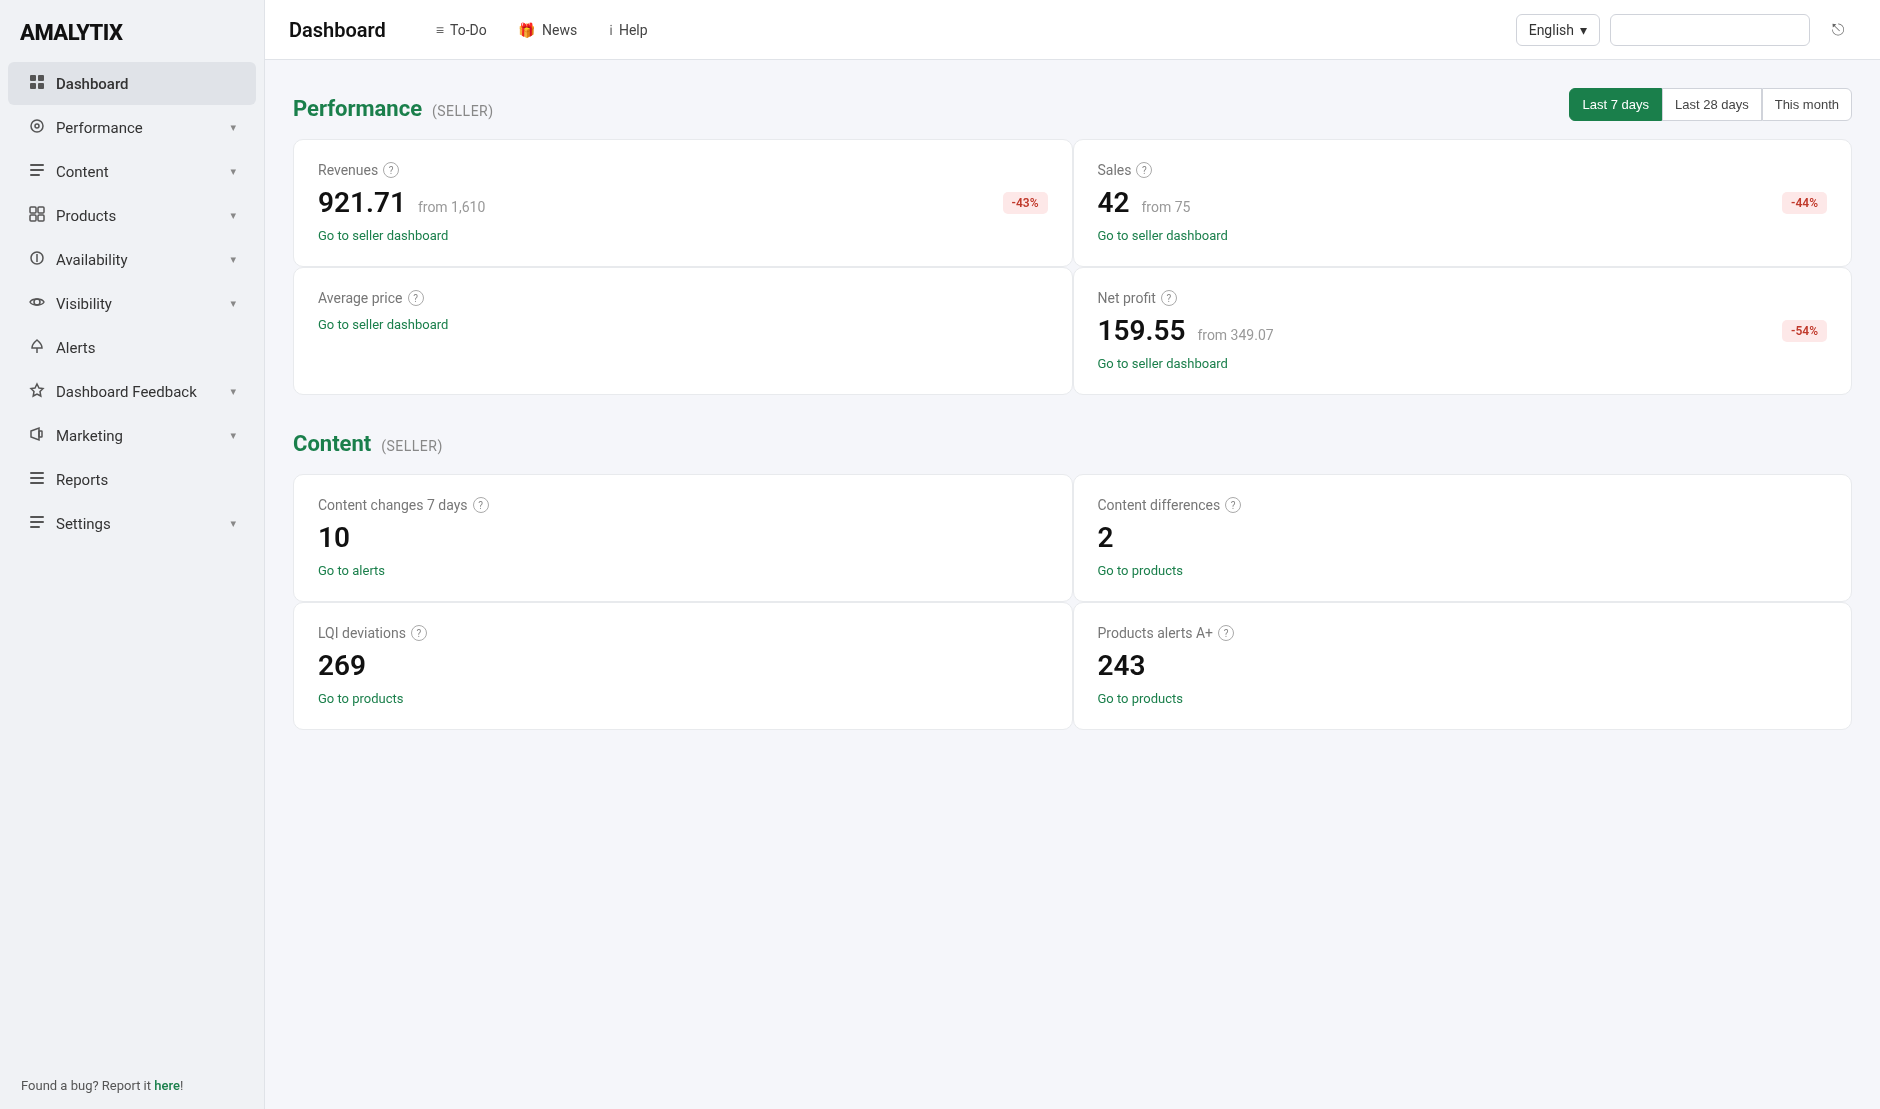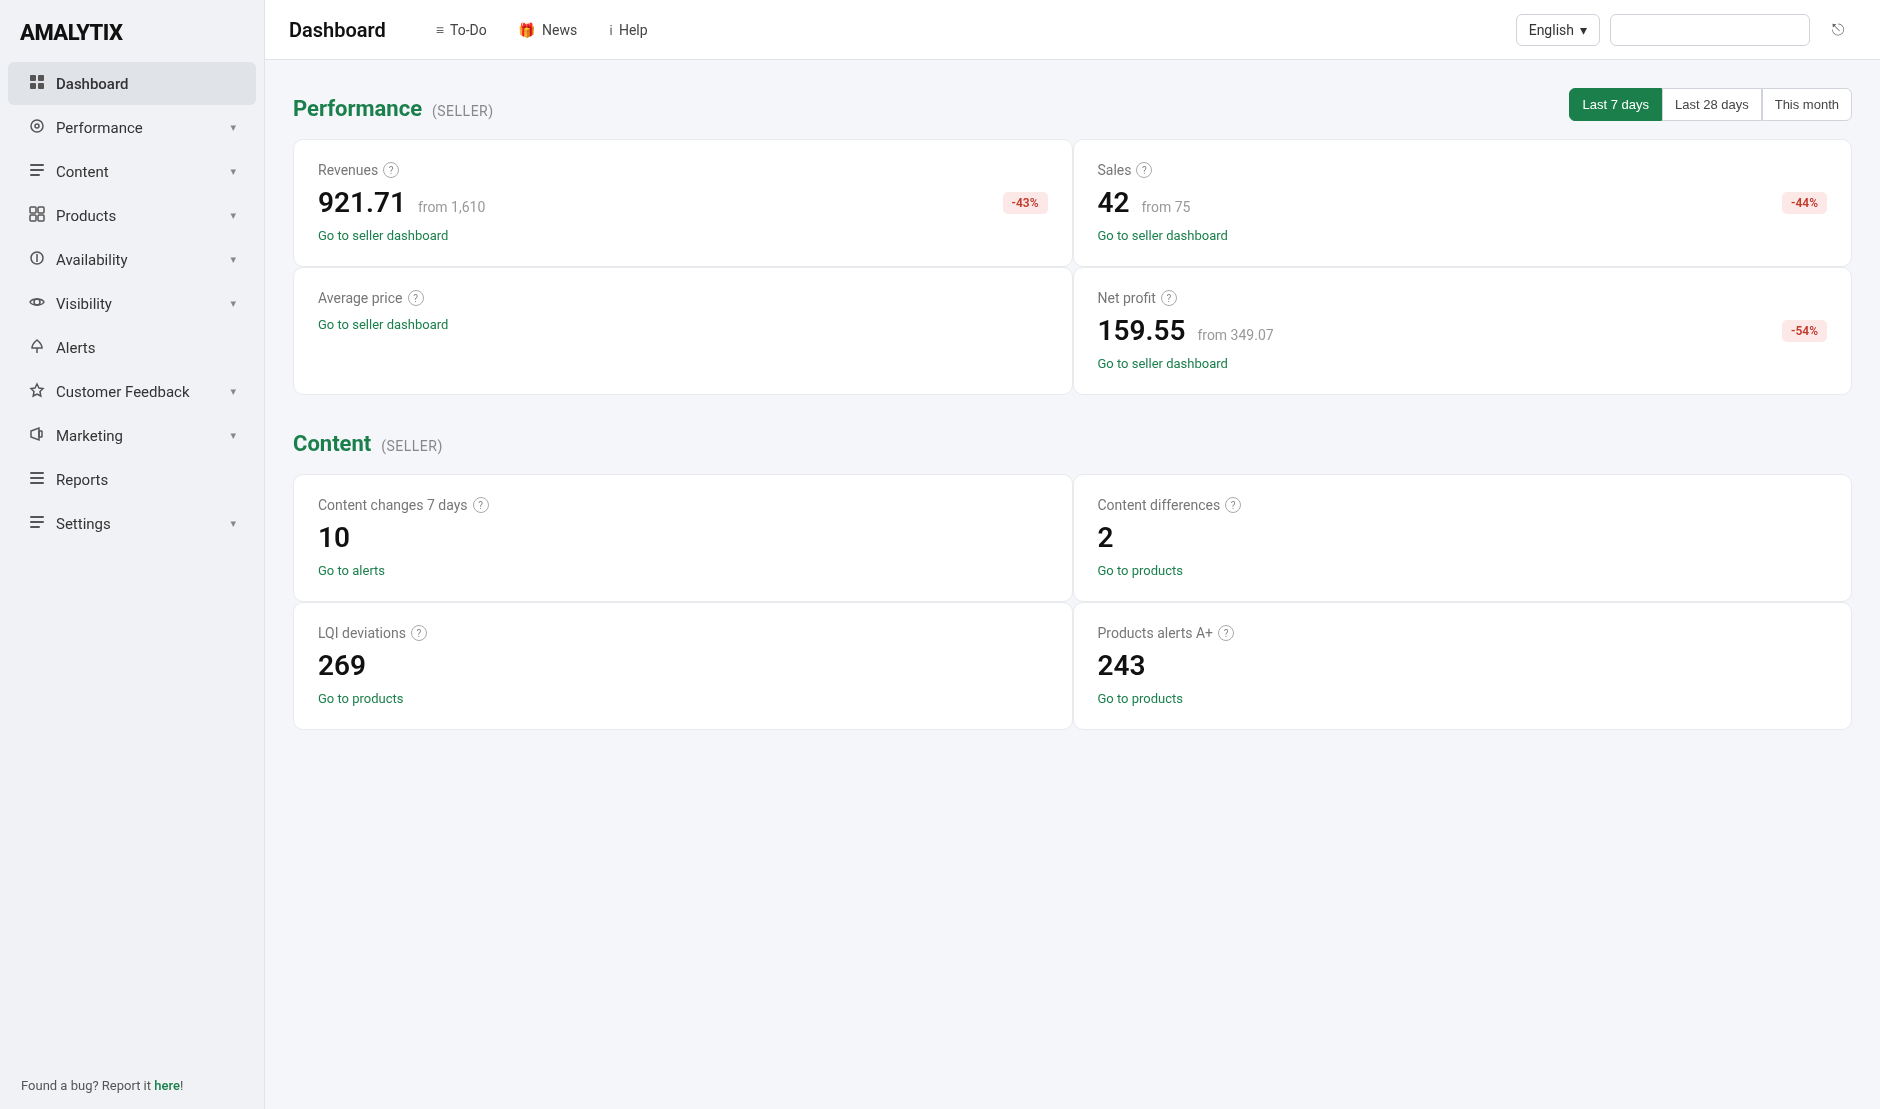--- a/index.html
+++ b/index.html
@@ -311,21 +311,21 @@
             </svg></span>
       <span>Alerts</span>
     </div>
 
   </div>
       <div class="sidebar-item">
     <div class="sidebar-item-left">
       <span class="sidebar-icon"><svg width="16" height="16" viewBox="0 0 16 16" fill="none" stroke="currentColor" stroke-width="1.5">
               <polygon points="8,2 10,6 14,6.5 11,9.5 11.8,14 8,12 4.2,14 5,9.5 2,6.5 6,6"></polygon>
             </svg></span>
-      <span>Customer Feedback</span>
+      <span>Dashboard Feedback</span>
     </div>
     <span class="chevron">▾</span>
   </div>
       <div class="sidebar-item">
     <div class="sidebar-item-left">
       <span class="sidebar-icon"><svg width="16" height="16" viewBox="0 0 16 16" fill="none" stroke="currentColor" stroke-width="1.5">
               <path d="M2 5 L10 2 L10 14 L2 11 Z"></path>
               <rect x="10" y="5" width="3" height="6" rx="0.5"></rect>
             </svg></span>
       <span>Marketing</span>

